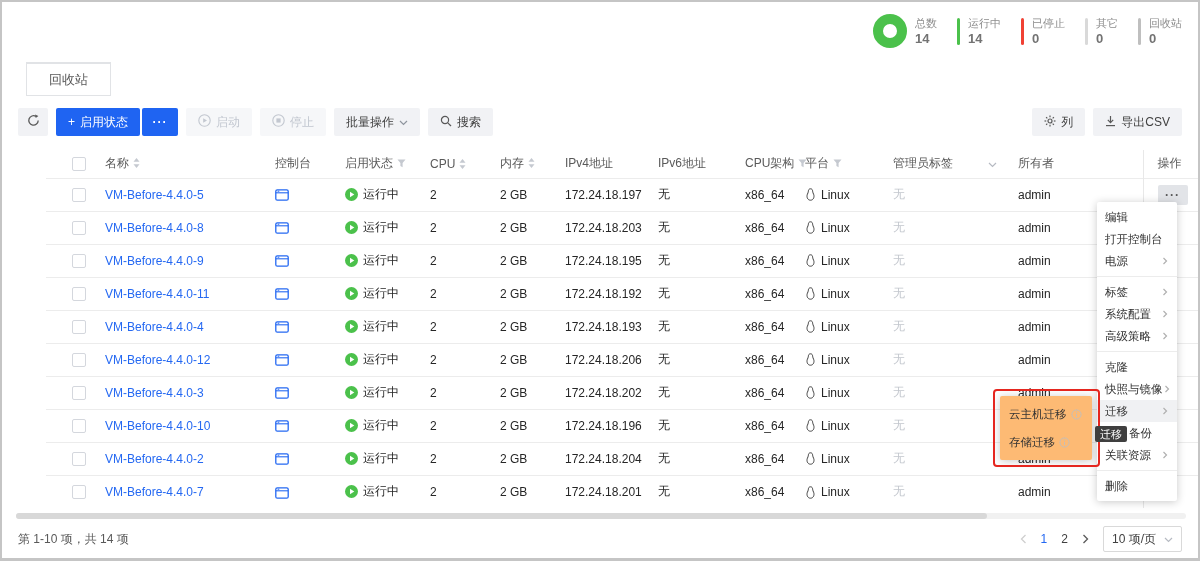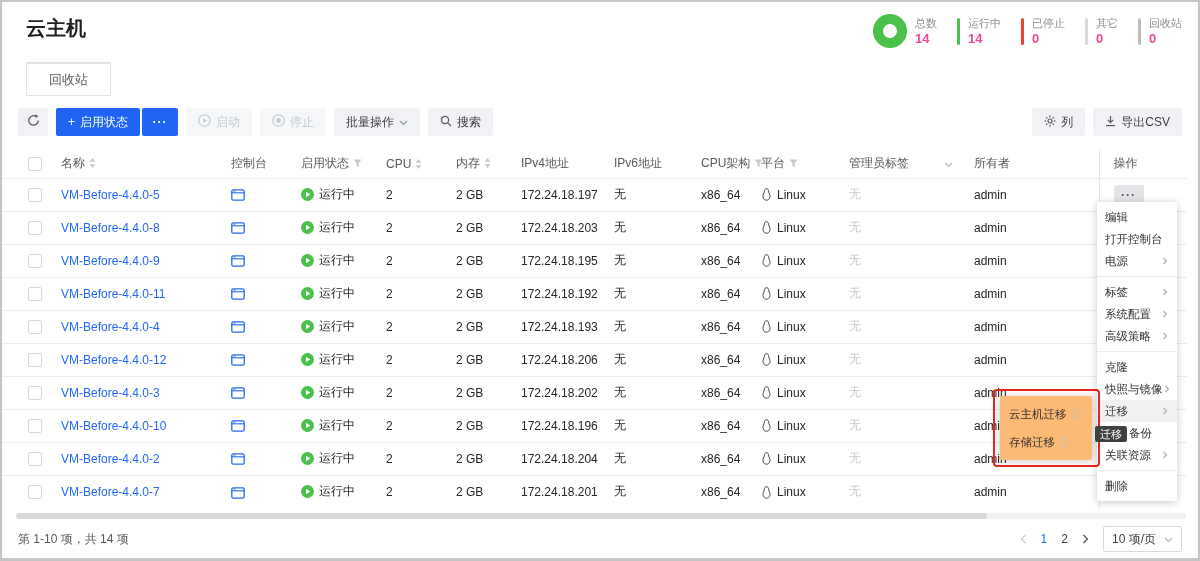--- a/index.html
+++ b/index.html
@@ -14,21 +14,21 @@
   .page-desc { margin-top:4px; font-size:12px; color:#595959; }
   .learn-more { color:#2468f2; cursor:pointer; text-decoration:none; margin-left:2px; }
 
   
   .stats { position:absolute; top:12px; right:16px; display:flex; align-items:center; gap:20px; }
   .stat { display:flex; align-items:center; gap:8px; }
   .donut { width:34px; height:34px; border-radius:50%; border:10px solid #4bc14b; background:#fff; }
   .stat .bar { width:3px; height:27px; border-radius:2px; background:#d9d9d9; }
   .stat-text { display:flex; flex-direction:column; line-height:14px; }
   .stat-label { font-size:11px; color:#8c8c8c; }
-  .stat-value { font-size:13px; font-weight:bold; color:#ec4899; margin-top:2px; }
+  .stat-value { font-size:13px; font-weight:bold; color:#737373; margin-top:2px; }
 
   
   .tabs { display:flex; gap:8px; padding:0 24px; height:34px; }
   .tab { display:flex; align-items:center; justify-content:center; padding:0 22px;
          font-size:13px; color:#595959; background:#fff; border:1px solid #e1e3e6;
          border-top:2px solid #e1e3e6; cursor:pointer; }
   .tab.active { border:1px solid #e1e3e6; border-top:3px solid #2468f2; border-bottom:none;
                 font-weight:bold; color:#1f1f1f; }
 
   
@@ -36,21 +36,21 @@
   .btn { display:inline-flex; align-items:center; justify-content:center; gap:5px; height:28px;
          padding:0 12px; font-size:12px; border-radius:2px; background:#f1f2f5; color:#404040;
          cursor:pointer; white-space:nowrap; }
   .btn.icon-only { width:30px; padding:0; }
   .btn.primary { background:#1f64f2; color:#fff; }
   .btn.more-split { width:36px; padding:0; margin-left:-6px; font-weight:bold; letter-spacing:1px; }
   .btn.disabled { background:#f6f7f9; color:#c2c7d0; cursor:default; }
   .toolbar-right { margin-left:auto; display:flex; gap:8px; }
 
   
-  .table-wrap { margin-top:14px; }
+  .table-wrap { margin-top:14px;margin-left:44px; }
   table.vm-table { width:1185px; border-collapse:collapse; table-layout:fixed; font-size:12px; color:#262626; }
   .vm-table th { height:28px; font-weight:normal; font-size:12px; color:#595959; text-align:left;
                  padding:0 4px; white-space:nowrap; }
   .vm-table td { height:33px; padding:0 4px; border-top:1px solid #ececec; white-space:nowrap;
                  overflow:hidden; }
   .vm-table th:first-child, .vm-table td:first-child { padding-left:26px; }
   .vm-table th.op-col, .vm-table td.op-col { border-left:1px solid #e8e8e8; padding-left:14px; }
   .checkbox { display:inline-block; width:14px; height:14px; border:1px solid #d4d7dd;
               border-radius:2px; background:#fff; vertical-align:middle; cursor:pointer; }
   .name-link { color:#2468f2; cursor:pointer; }
@@ -90,21 +90,20 @@
                 border:2px solid #e5261f; border-radius:4px; z-index:40; pointer-events:none; }
   .hover-tooltip { position:absolute; left:1093px; top:424px; background:#3f3f3f; color:#fff;
                    font-size:11px; line-height:16px; padding:0 5px; border-radius:2px; z-index:42; }
 </style>
 </head>
 <body>
 
 <div class="frame">
 
   <div class="page-header">
-    <div class="page-title">云主机</div>
 
     <div class="stats">
       <div class="stat">
         <span class="donut"></span>
         <span class="stat-text">
           <span class="stat-label">总数</span>
           <span class="stat-value">14</span>
         </span>
       </div>
       <div class="stat stat-item">

